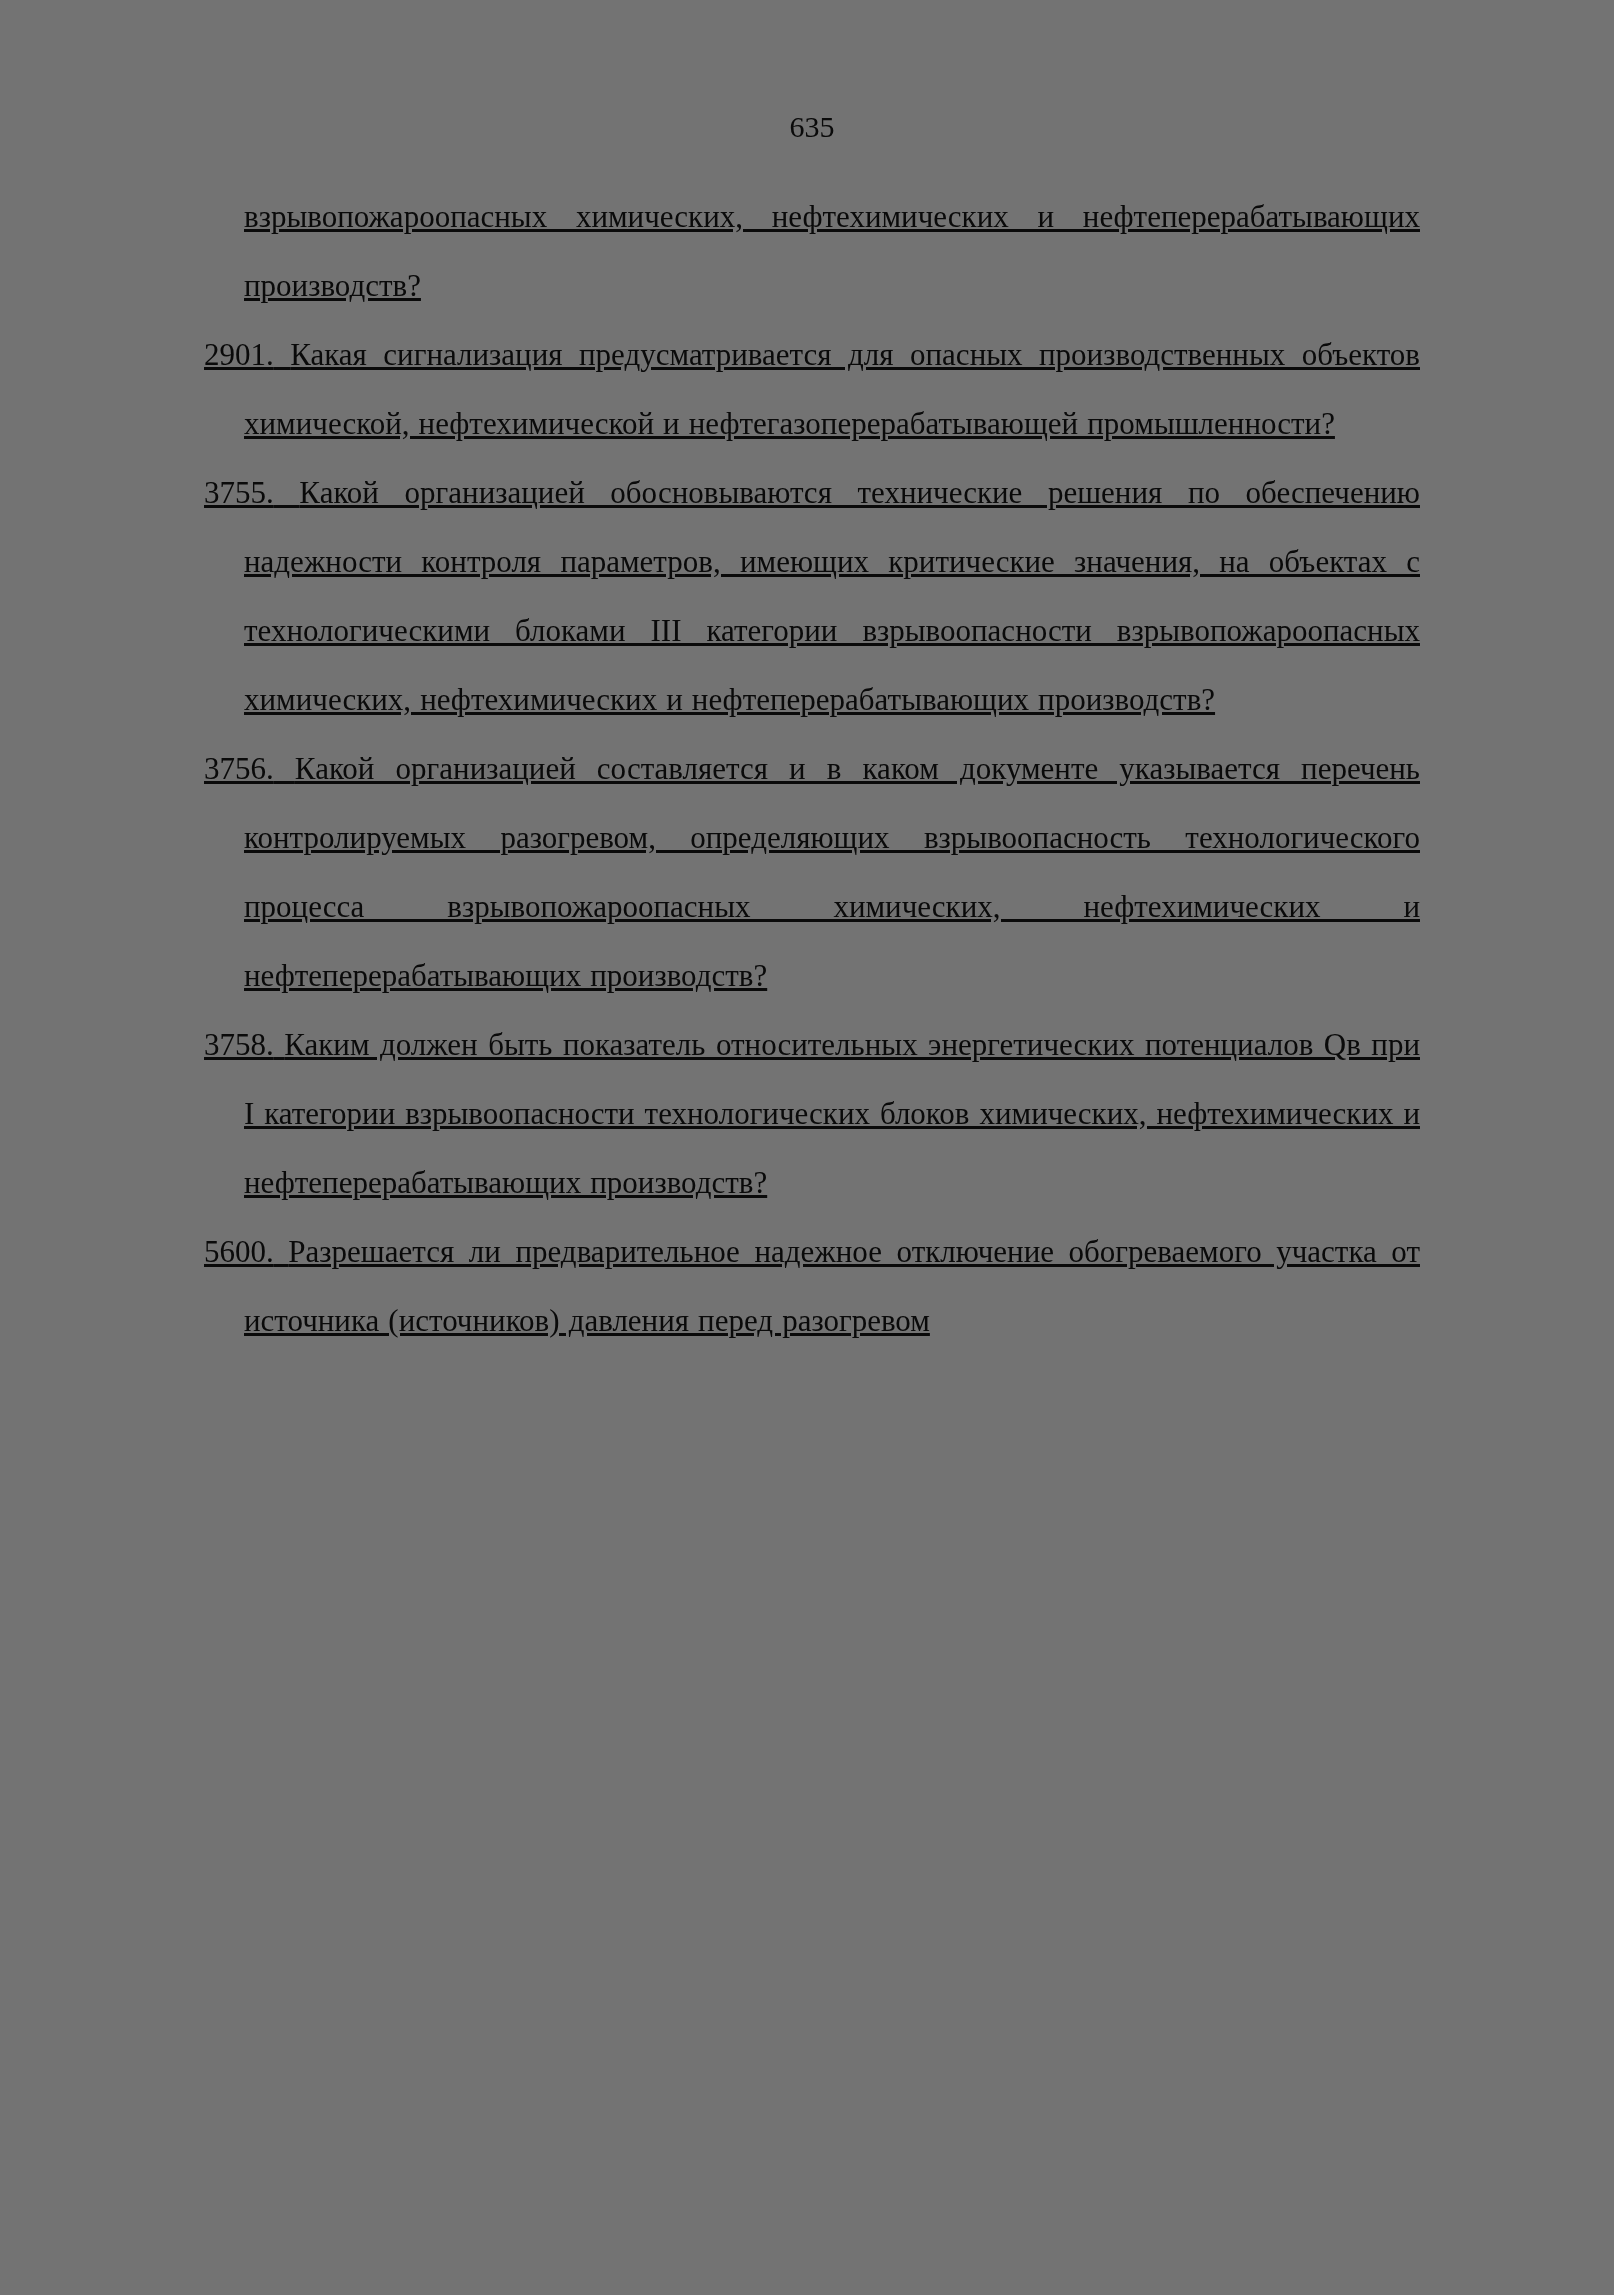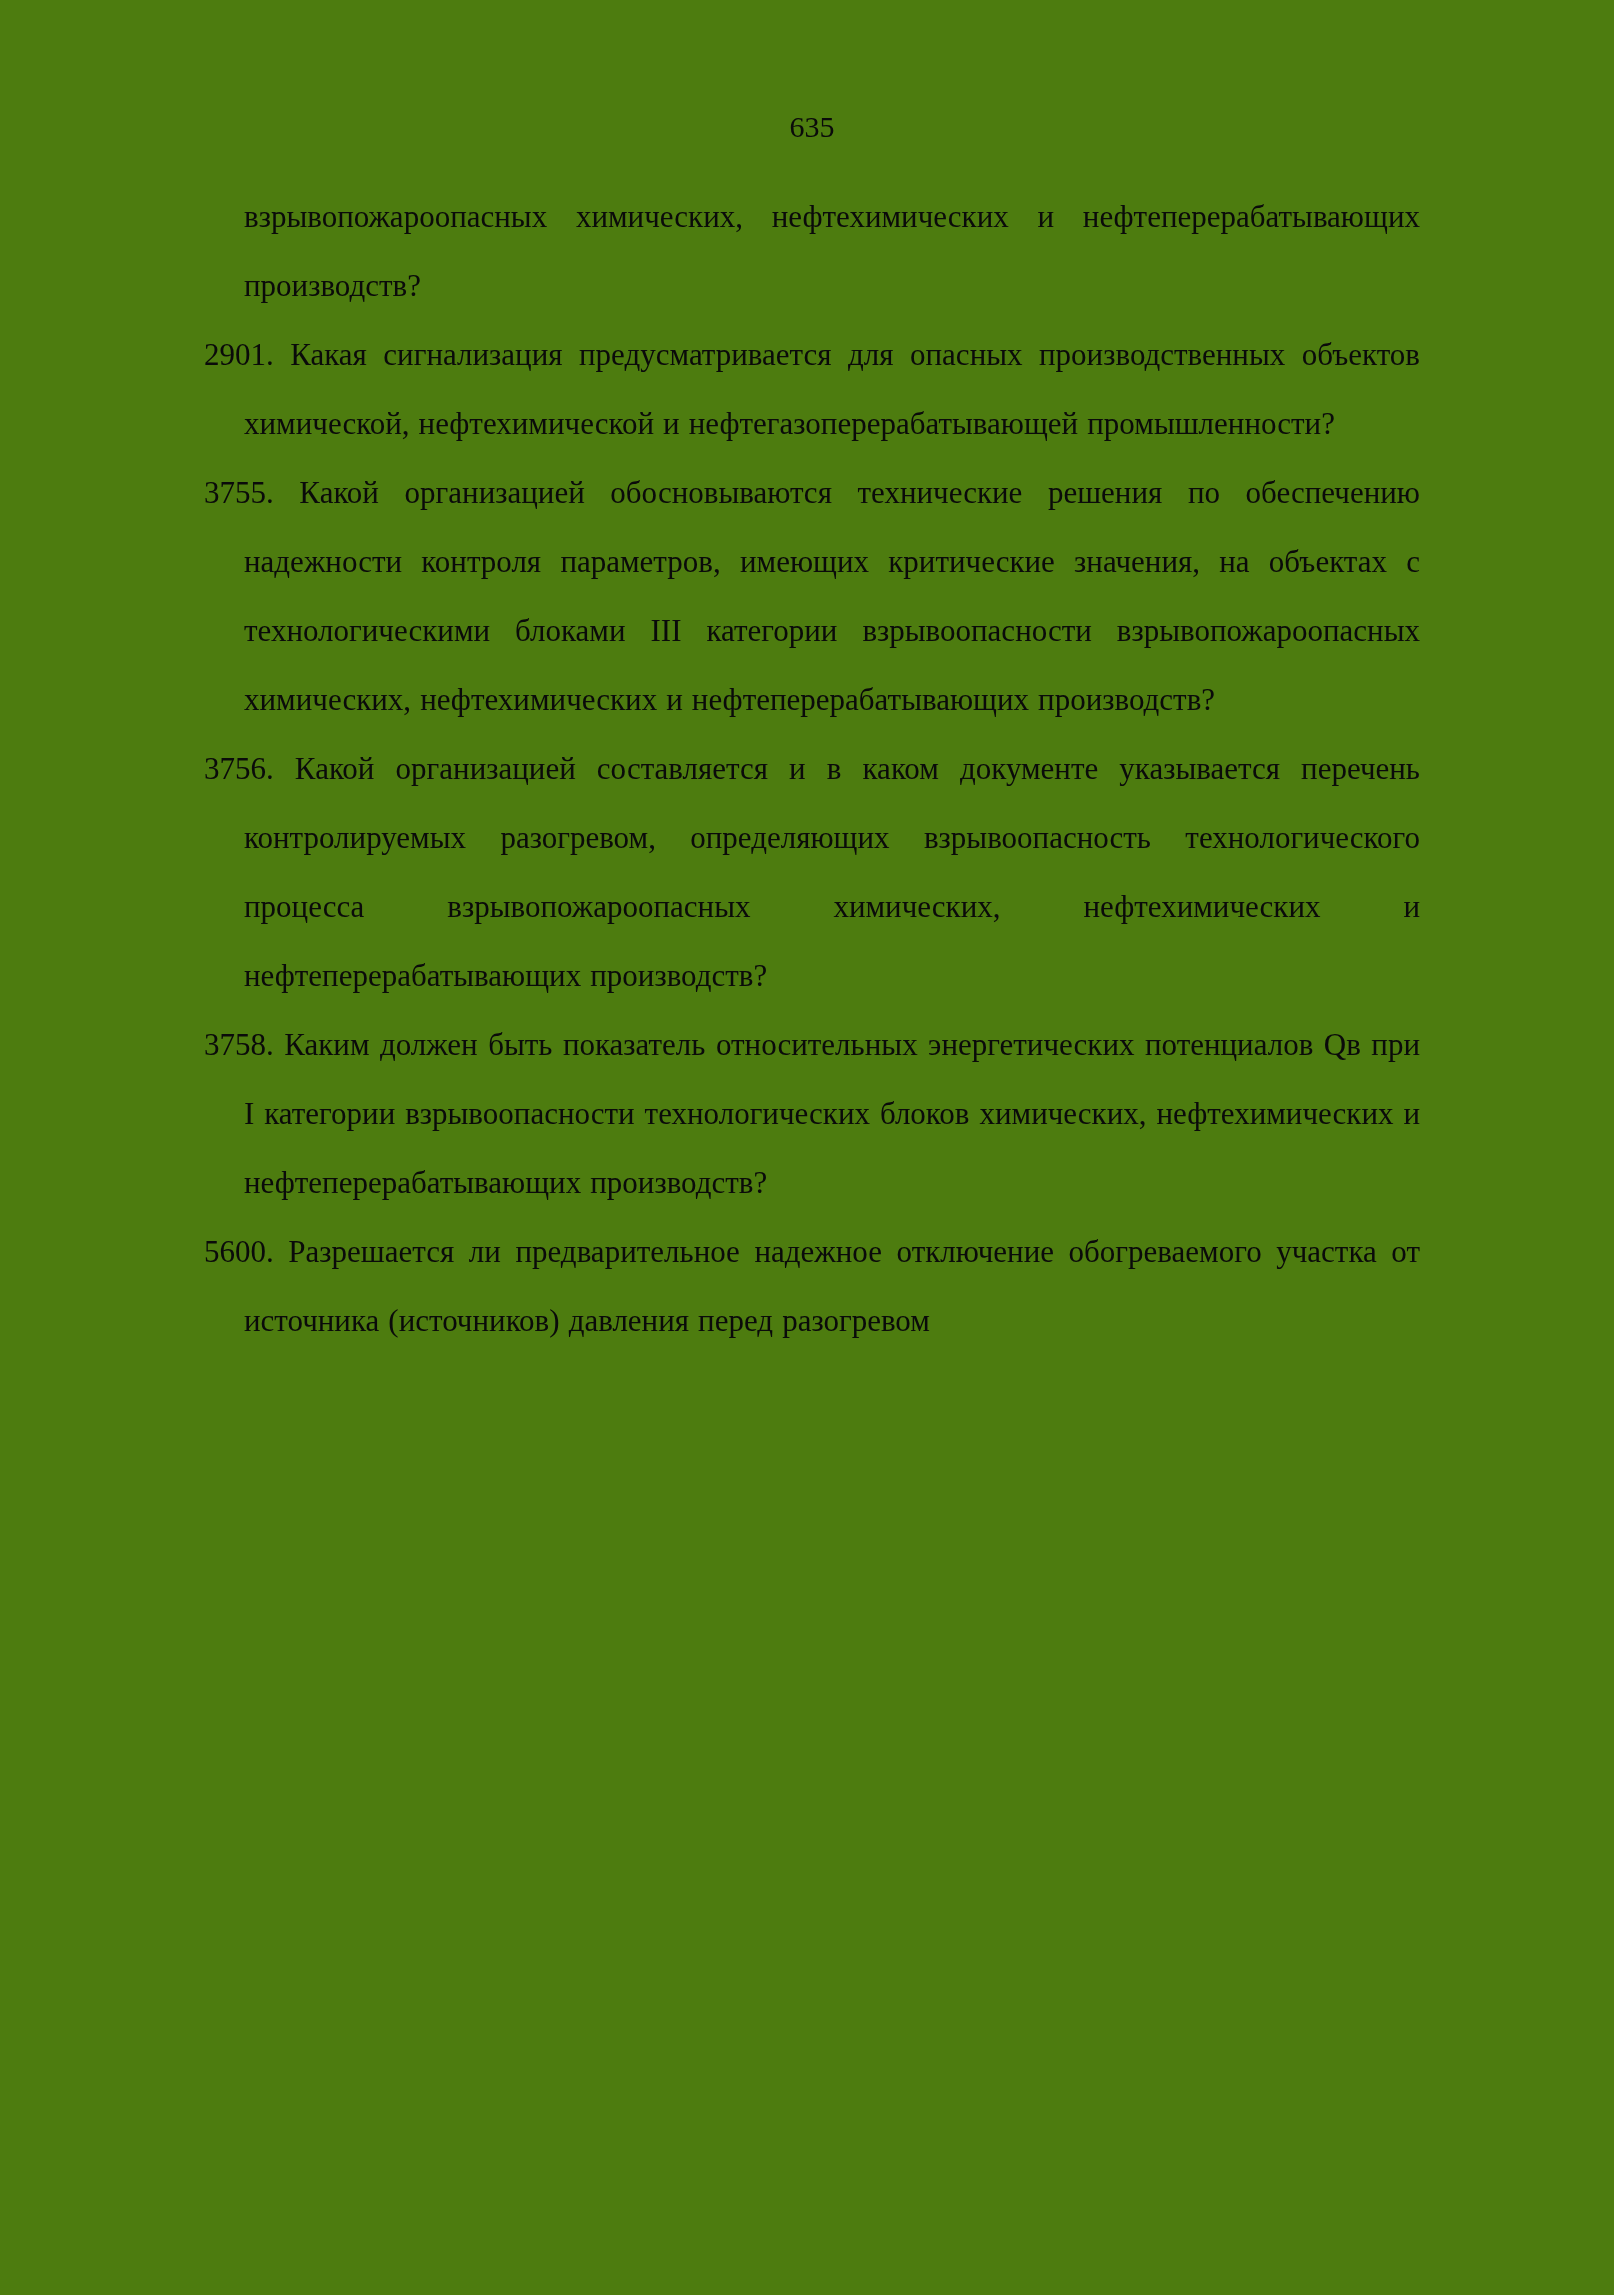--- a/index.html
+++ b/index.html
@@ -4,21 +4,21 @@
 <style>
   html, body {
     margin: 0;
     padding: 0;
     background: #ffffff;
   }
   .page {
     position: relative;
     width: 1614px;
     height: 2295px;
-    background: #4d7c0f;
+    background: #737373;
     box-sizing: border-box;
     padding: 110px 194px 0 204px;
     font-family: "Liberation Serif", "DejaVu Serif", serif;
     color: #0a0a0a;
     overflow: hidden;
   }
   .page-number {
     text-align: center;
     font-size: 30px;
     line-height: 34px;
@@ -28,20 +28,21 @@
     width: 100%;
   }
   p.item {
     font-size: 31px;
     line-height: 69px;
     text-align: justify;
     margin: 0;
     padding-left: 40px;
     text-indent: -40px;
     word-spacing: 1.3px;
+    text-decoration: underline;
   }
   p.item.continuation {
     text-indent: 0;
   }
   p.item .num {
     white-space: nowrap;
   }
 </style>
 </head>
 <body>

